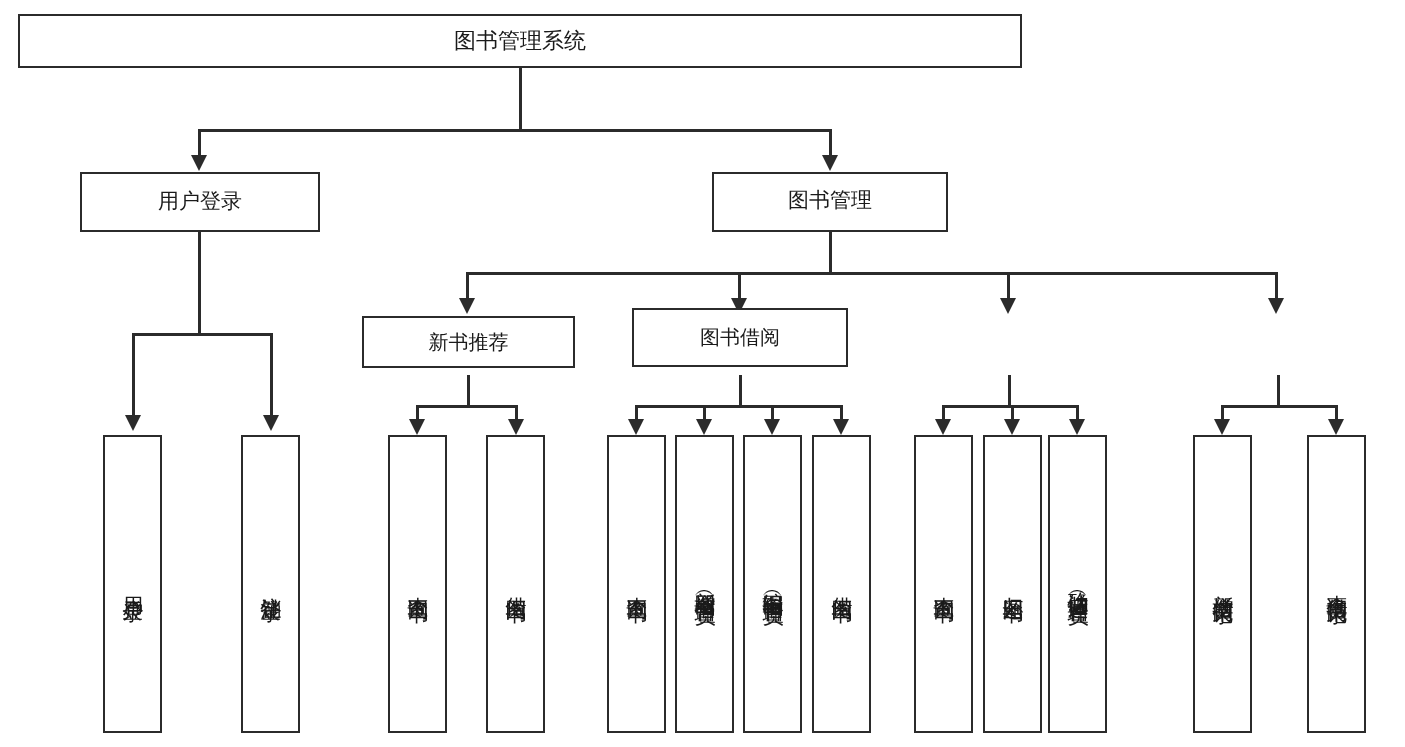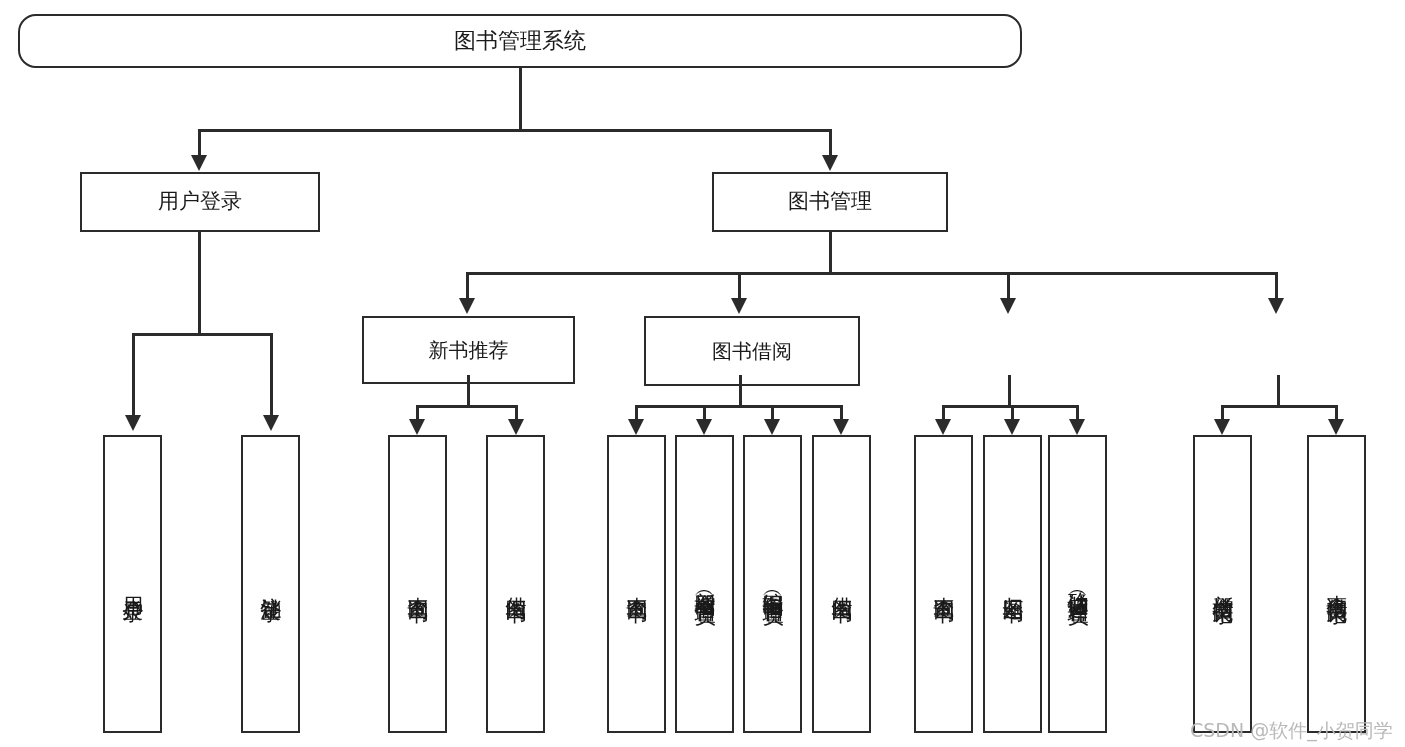--- a/index.html
+++ b/index.html
@@ -77,39 +77,39 @@
     font-size: 19px;
     white-space: nowrap;
     pointer-events: none;
   }
 </style>
 </head>
 <body>
 
 <div id="canvas">
 
-  <div class="box root" style="left:18px; top:14px; width:1004px; height:54px;border-radius:18px;">
+  <div class="box root" style="left:18px; top:14px; width:1004px; height:54px;">
     <span>图书管理系统</span>
   </div>
 
   <div class="vline" style="left:519px; top:68px; height:63px;"></div>
 
   <div class="hline" style="left:198px; top:129px; width:633px;"></div>
 
   <div class="vline" style="left:198px; top:129px; height:28px;"></div>
   <div class="arrow" style="left:191px; top:155px;"></div>
 
   <div class="vline" style="left:829px; top:129px; height:28px;"></div>
   <div class="arrow" style="left:822px; top:155px;"></div>
 
   <div class="box level1" style="left:80px; top:172px; width:240px; height:60px;">
     <span>用户登录</span>
   </div>
 
-  <div class="box level1" style="left:712px; top:172px; width:236px; height:60px;">
+  <div class="box level1" style="left:712px; top:172px; width:236px; height:60px;font-family:Liberation Mono, monospace;">
     <span>图书管理</span>
   </div>
 
   <div class="vline" style="left:198px; top:232px; height:103px;"></div>
   <div class="hline" style="left:132px; top:333px; width:141px;"></div>
   <div class="vline" style="left:132px; top:333px; height:84px;"></div>
   <div class="arrow" style="left:125px; top:415px;"></div>
   <div class="vline" style="left:270px; top:333px; height:84px;"></div>
   <div class="arrow" style="left:263px; top:415px;"></div>
 
@@ -121,24 +121,24 @@
 
   <div class="vline" style="left:738px; top:272px; height:28px;"></div>
   <div class="arrow" style="left:731px; top:298px;"></div>
 
   <div class="vline" style="left:1007px; top:272px; height:28px;"></div>
   <div class="arrow" style="left:1000px; top:298px;"></div>
 
   <div class="vline" style="left:1275px; top:272px; height:28px;"></div>
   <div class="arrow" style="left:1268px; top:298px;"></div>
 
-  <div class="box level2" style="left:362px; top:316px; width:213px; height:68px;align-items:center;">
+  <div class="box level2" style="left:362px; top:316px; width:213px; height:52px;align-items:center;">
     <span>新书推荐</span>
   </div>
-  <div class="box level2" style="left:632px; top:316px; width:216px; height:70px;margin-left:12px;">
+  <div class="box level2" style="left:632px; top:308px; width:216px; height:59px;">
     <span>图书借阅</span>
   </div>
 
   <div class="vline" style="left:467px; top:375px; height:32px;"></div>
   <div class="hline" style="left:416px; top:405px; width:102px;"></div>
   <div class="vline" style="left:416px; top:405px; height:16px;"></div>
   <div class="arrow" style="left:409px; top:419px;"></div>
   <div class="vline" style="left:515px; top:405px; height:16px;"></div>
   <div class="arrow" style="left:508px; top:419px;"></div>
 
@@ -206,15 +206,14 @@
     <span class="vtext">确认归还（管理员）</span>
   </div>
 
   <div class="box leaf" style="left:1193px; top:435px; width:59px; height:298px;">
     <span class="vtext">新增借阅记录</span>
   </div>
   <div class="box leaf" style="left:1307px; top:435px; width:59px; height:298px;">
     <span class="vtext">查询借阅记录</span>
   </div>
 
-  <div class="watermark" style="left:1190px; top:718px;">CSDN @软件_小贺同学</div>
 
 </div>
 
 </body></html>

